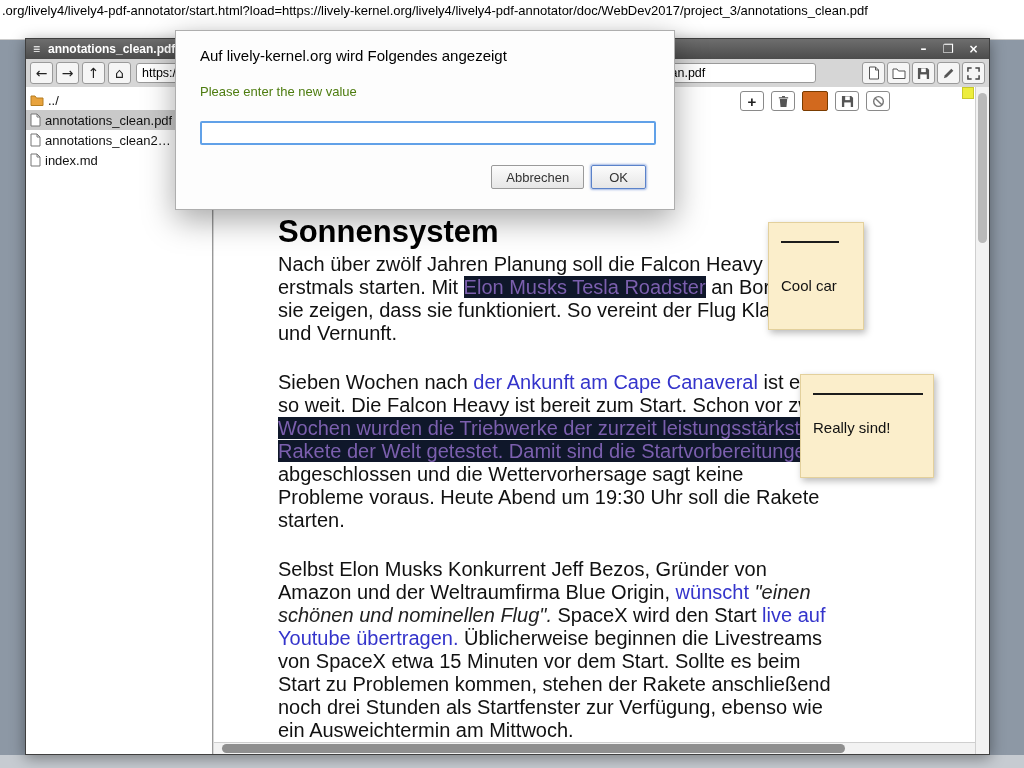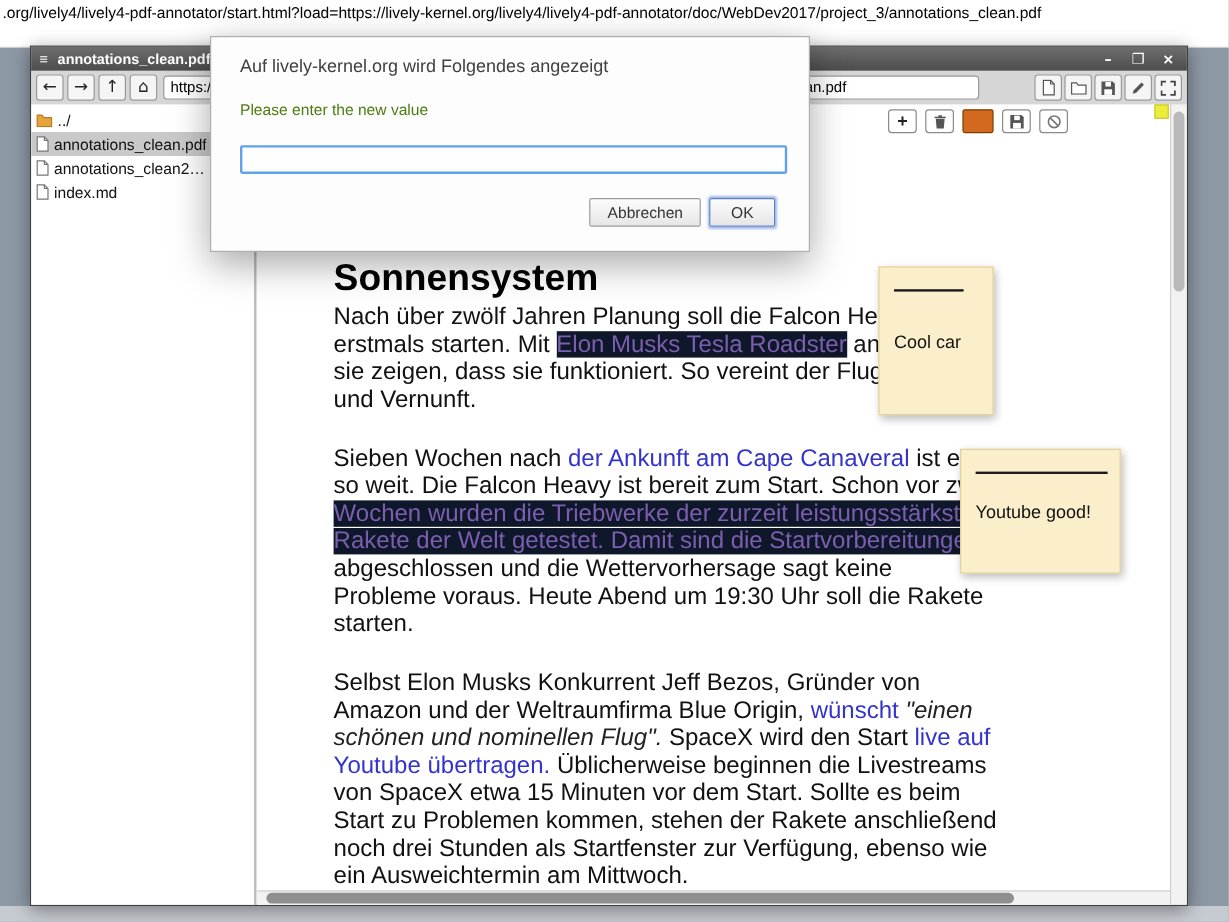--- a/index.html
+++ b/index.html
@@ -115,34 +115,34 @@
   .run-link { color:#3434cb; cursor:pointer;text-align:center; }
   .run-hl { color:#7b5fae; background:#0f172a; }
   .run-italic { font-style:italic; color:#222; }
 
   
   .note {
     position:absolute; background:#fbeecb; border:1px solid #e3d09c;
     box-shadow:2px 3px 7px rgba(0,0,0,.28); z-index:30;
     padding:14px 12px; font-size:15px; color:#111;
   }
-  .note-1 { left:732px; top:222px; width:96px; height:124px; }
+  .note-1 { left:768px; top:222px; width:96px; height:108px; }
   .note-2 { left:800px; top:374px; width:134px; height:104px; }
   .note-line { border-top:2px solid #1c1c1c; margin:4px 0 34px 0; }
   .note-1 .note-line { width:58px; }
   .note-2 .note-line { width:110px; margin-bottom:24px; }
 
   
   .dialog {
     position:absolute; left:175px; top:30px; width:500px; height:180px;
     background:#fdfdfd; border:1px solid #aeaeae;
     box-shadow:0 10px 30px rgba(0,0,0,.35); z-index:100;
     padding:16px 24px;
   }
-  .dialog-title { font-size:15px; color:#404040; }
+  .dialog-title { font-size:15px; color:#000000; }
   .dialog-msg { font-size:13px; color:#4d7c0f; margin-top:20px; }
   .dialog-input {
     display:block; margin-top:22px; width:456px; height:24px;
     border:2px solid #61a1e8; border-radius:2px;
     font-size:13px; padding:0 4px; outline:none;
     font-family:"Liberation Sans",sans-serif;
   }
   .dialog-buttons { display:flex; justify-content:flex-end; gap:7px; margin-top:20px; padding-right:4px; }
   .dlg-btn {
     height:24px; padding:0 14px; font-size:13px; color:#333;
@@ -295,21 +295,21 @@
 
   <div class="yellow-marker"></div>
 </div>
 
 <div class="note note-1">
   <div class="note-line"></div>
   <div>Cool car</div>
 </div>
 <div class="note note-2">
   <div class="note-line"></div>
-  <div>Youtube good!</div>
+  <div>Really sind!</div>
 </div>
 
 <div class="dialog">
   <div class="dialog-title">Auf lively-kernel.org wird Folgendes angezeigt</div>
   <div class="dialog-msg">Please enter the new value</div>
   <input class="dialog-input" value="" style="">
   <div class="dialog-buttons">
     <button class="dlg-btn">Abbrechen</button>
     <button class="dlg-btn ok">OK</button>
   </div>

